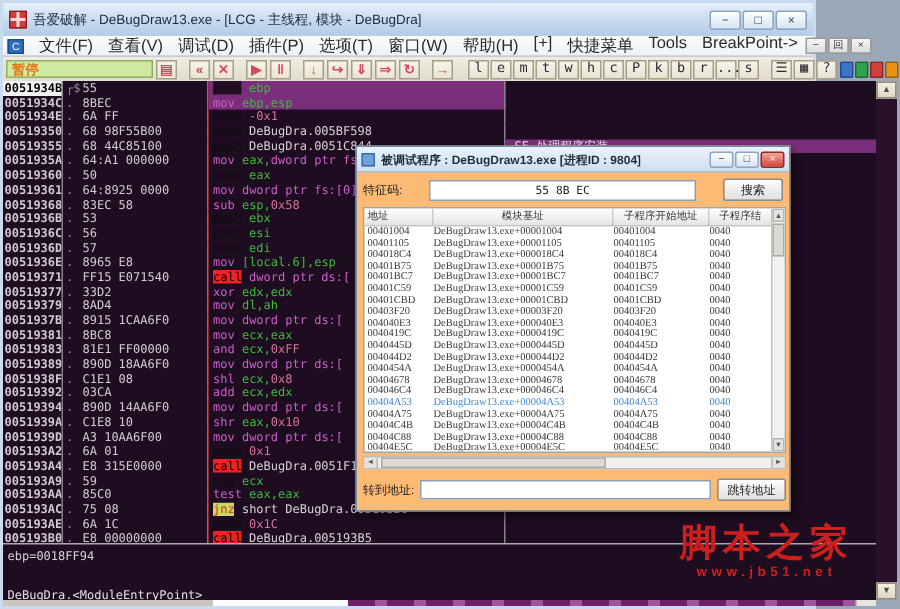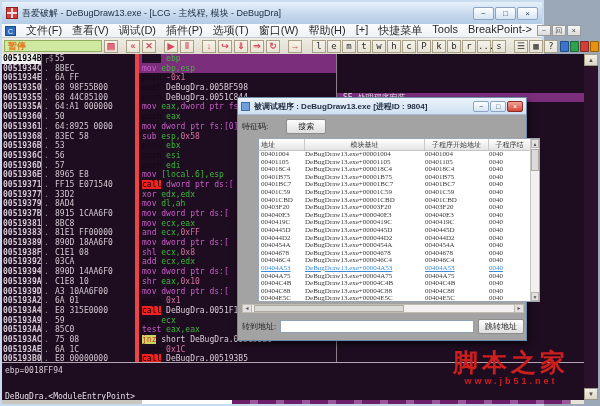--- a/index.html
+++ b/index.html
@@ -28,21 +28,21 @@
   .tbtn{width:14px;height:13px;background:linear-gradient(#f8f4e8,#e9e4d4);border:1px solid #a89f88;font-size:9px;line-height:11px;text-align:center;color:#d84860;font-weight:bold;flex:none;}
   .tbtn.gap{margin-left:6px;}
   .lbtn{width:14px;height:13px;background:linear-gradient(#f6f3ea,#e6e2d4);border:1px solid #a89f88;font-size:9px;line-height:11px;text-align:center;color:#2d2d2d;font-family:"DejaVu Sans Mono",monospace;flex:none;}
   .ricons{margin-left:auto;display:flex;gap:1px;}
   .ricon{width:9px;height:11px;border:1px solid rgba(0,0,0,.35);border-radius:1px;flex:none;}
 
   
   .rows{position:absolute;left:2px;top:54px;width:582px;height:308px;background:#1e0c20;overflow:hidden;font-family:"DejaVu Sans Mono",monospace;font-size:8px;}
   .drow{display:flex;height:9.7px;line-height:9.7px;white-space:nowrap;align-items:center;}
   .drow .a{width:40px;flex:none;color:#d3c9d3;border-right:1px solid #8a7f8a;padding-left:1px;overflow:hidden;font-weight:bold;}
-  .drow .h{width:97px;flex:none;color:#d3c9d3;border-right:4px solid #ef4444;padding-left:2px;overflow:hidden;}
+  .drow .h{width:97px;flex:none;color:#d3c9d3;border-right:1px solid #ef4444;padding-left:2px;overflow:hidden;}
   .drow .h i{font-style:normal;color:#9a8f9a;display:inline-block;width:11px;}
   .drow .d{width:198px;flex:none;border-right:1px solid #8a7f8a;padding-left:3px;overflow:hidden;}
   .drow .c{flex:1;background:#7b2e7b;color:#ece2ec;padding-left:6px;overflow:hidden;}
   .drow.ip .a{background:#f2f2f2;color:#000;font-weight:bold;}
   .drow.ip .d,.drow.hl .d{background:#7b2e7b;}
   .c-mn{color:#c95fc9;}
   .c-mnk{color:#120913;}
   .drow.ip .c-mnk{color:#1a0d1b;background:#241026;}
   .c-reg{color:#3db83d;}
   .c-num{color:#d4739c;}
@@ -56,43 +56,43 @@
   .st-thumb{position:absolute;left:140px;top:0;width:90px;height:4px;background:#ffffff;}
   .st-purple{position:absolute;left:230px;top:0;right:14px;height:4px;background:repeating-linear-gradient(90deg,#6b2069 0 18px,#9b5599 18px 26px);}
   .st-box{position:absolute;right:0;top:0;width:14px;height:4px;background:#e8e4dc;border-left:1px solid #9a948a;}
 
   
   .vscroll{position:absolute;left:584px;top:54px;width:14px;height:346px;background:#2a102a;}
   .vs-btn{height:12px;background:linear-gradient(#f2efe6,#dcd7c8);border:1px solid #a39a84;font-size:6px;line-height:10px;text-align:center;color:#5a4a3a;}
   .vs-btn.bottom{position:absolute;bottom:0;left:0;right:0;}
 
   
-  .dialog{position:absolute;left:237px;top:97px;width:290px;height:244px;background:#a3a3a3;border:1px solid #6f8cab;box-shadow:2px 3px 6px rgba(0,0,0,.55);z-index:10;font-size:8px;}
+  .dialog{position:absolute;left:237px;top:97px;width:290px;height:244px;background:#fdba74;border:1px solid #6f8cab;box-shadow:2px 3px 6px rgba(0,0,0,.55);z-index:10;font-size:8px;}
   .dlg-title{height:17px;background:linear-gradient(#eaf2fb,#cfe0f0);border-bottom:1px solid #a8bcd2;display:flex;align-items:center;padding:0 3px;}
   .dlg-icon{width:9px;height:9px;background:#6f9fd8;border:1px solid #3a6ea8;margin-right:4px;flex:none;}
   .dlg-titletext{font-size:8px;font-weight:bold;color:#1d2c3d;white-space:nowrap;overflow:hidden;}
   .dlg-btns{margin-left:auto;display:flex;gap:1px;}
   .dlg-btn{width:16px;height:11px;background:linear-gradient(#fdfeff,#d7e4f2);border:1px solid #8ba4c2;border-radius:2px;font-size:7px;line-height:9px;text-align:center;color:#33475e;}
   .dlg-btn.close{background:linear-gradient(#f2a49a,#d3473a);color:#fff;border-color:#8d2a22;}
   .sigrow{display:flex;align-items:center;padding:4px 4px 3px 4px;gap:18px;}
   .siglabel{font-size:8px;color:#222;flex:none;}
   .siginput{flex:1;height:14px;background:#fff;border:1px solid #8fa0b4;font-size:7.5px;font-family:"DejaVu Sans Mono",monospace;text-align:center;color:#222;}
   .sbtn{flex:none;width:40px;height:15px;background:linear-gradient(#fdfdfd,#dfdfdf);border:1px solid #8c8c8c;border-radius:2px;font-size:8px;line-height:13px;text-align:center;color:#222;}
-  .tablewrap{position:absolute;left:20px;top:40px;width:282px;height:164px;border:1px solid #9aa6b4;background:#fff;overflow:hidden;}
+  .tablewrap{position:absolute;left:4px;top:40px;width:282px;height:164px;border:1px solid #9aa6b4;background:#fff;overflow:hidden;}
   .thead{display:flex;height:12px;background:linear-gradient(#ffffff,#e4e4e4);border-bottom:1px solid #c5c5c5;font-size:7px;color:#333;}
   .thead span{border-right:1px solid #c9c9c9;text-align:center;line-height:12px;overflow:hidden;white-space:nowrap;}
   .tc0{width:46px;flex:none;text-align:left !important;padding-left:2px;}
   .tc1{width:120px;flex:none;}
   .tc2{width:64px;flex:none;}
   .tc3{width:42px;flex:none;}
   .trow{display:flex;height:7.6px;line-height:7.6px;font-size:7px;font-family:"Liberation Serif",serif;color:#3a3a3a;white-space:nowrap;}
   .trow span{overflow:hidden;}
   .trow .tc0{padding-left:2px;}
   .trow .tc1,.trow .tc2,.trow .tc3{text-align:left;}
-  .trow.sel{color:#3f8ad6;text-decoration:underline;}
+  .trow.sel{color:#3f8ad6;}
   .tvscroll{position:absolute;right:0;top:0;width:9px;height:162px;background:#f2f1f0;border-left:1px solid #c5c5c5;}
   .tv-btn{height:9px;background:#e4e2e0;border:1px solid #b9b4ac;font-size:5px;line-height:8px;text-align:center;color:#555;}
   .tv-thumb{height:22px;margin-top:1px;background:#dcdad6;border:1px solid #b0aba2;}
   .tv-down{position:absolute;bottom:0;left:0;right:0;}
   .hscroll{position:absolute;left:4px;top:206px;width:282px;height:9px;background:#f2f1f0;border:1px solid #c0bcb4;display:flex;}
   .hs-btn{width:9px;height:7px;background:#e4e2e0;border-right:1px solid #b9b4ac;font-size:5px;line-height:7px;text-align:center;color:#555;flex:none;}
   .hs-btn.right{border-right:none;border-left:1px solid #b9b4ac;margin-left:auto;}
   .hs-thumb{width:150px;height:7px;background:#dcdad6;border:1px solid #b0aba2;margin-left:2px;flex:none;}
   .gotorow{position:absolute;left:4px;top:220px;width:282px;height:16px;display:flex;align-items:center;gap:4px;}
   .gotoinput{flex:1;height:13px;background:#fff;border:1px solid #8fa0b4;}
@@ -400,20 +400,21 @@
       <div class="dlg-icon"></div>
       <div class="dlg-titletext">被调试程序 : DeBugDraw13.exe [进程ID : 9804]</div>
       <div class="dlg-btns">
         <div class="dlg-btn">−</div>
         <div class="dlg-btn">□</div>
         <div class="dlg-btn close">×</div>
       </div>
     </div>
     <div class="sigrow">
       <span class="siglabel">特征码:</span>
+      <input class="siginput" value="55 8B EC" style="">
       <div class="sbtn">搜索</div>
     </div>
     <div class="tablewrap">
       <div class="thead">
         <span class="tc0">地址</span>
         <span class="tc1">模块基址</span>
         <span class="tc2">子程序开始地址</span>
         <span class="tc3">子程序结</span>
       </div>
       <div>

